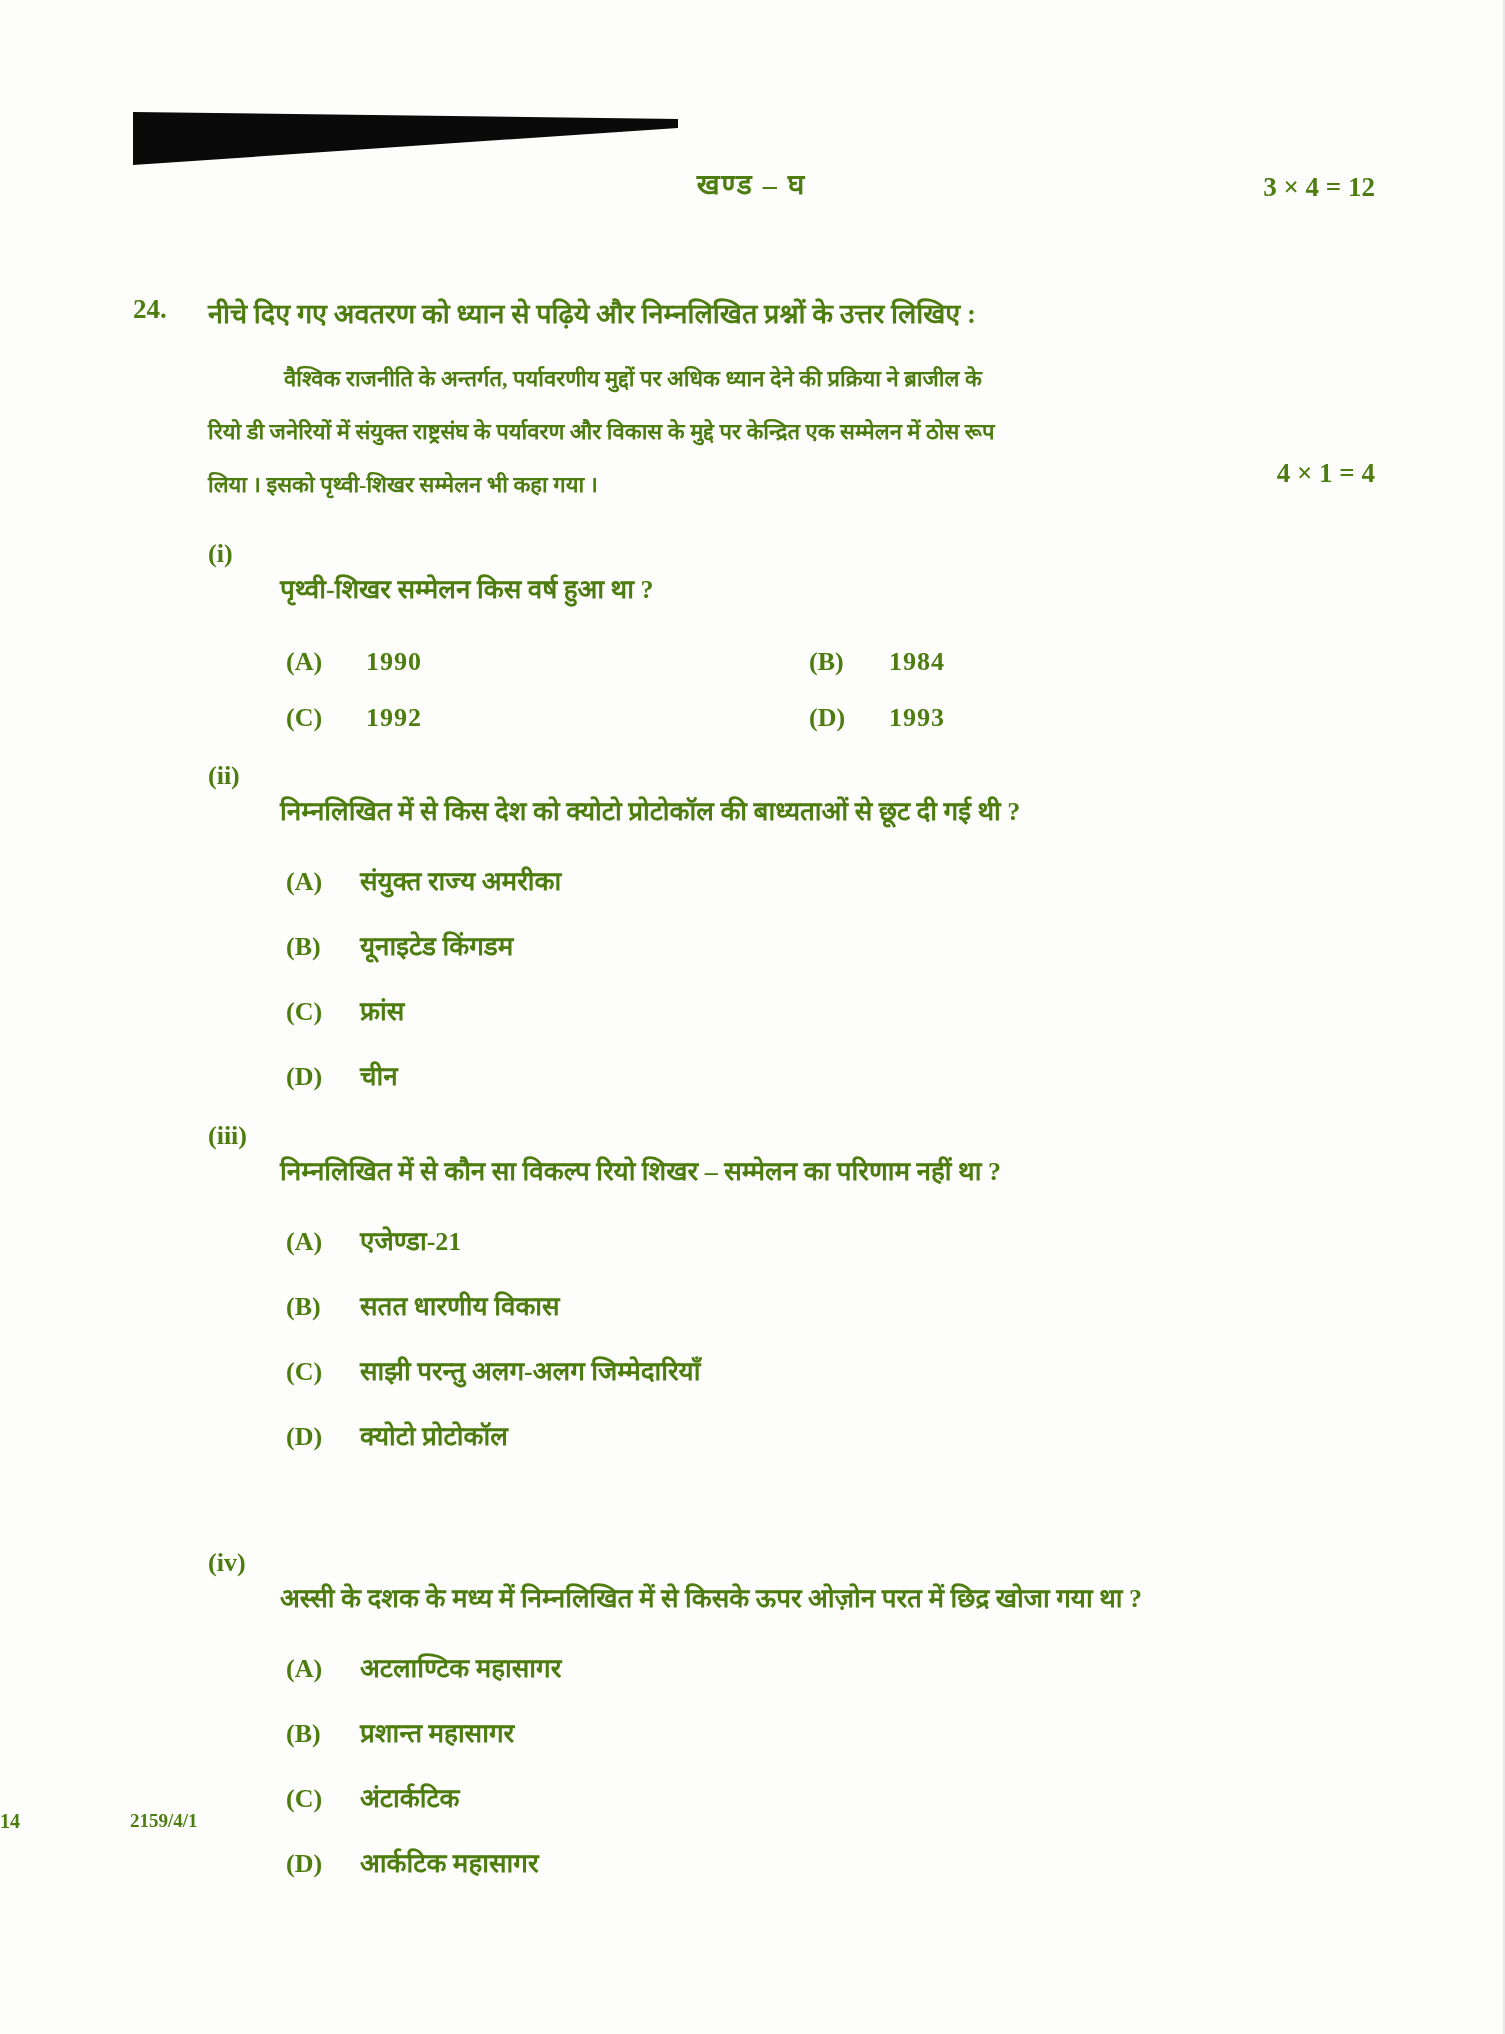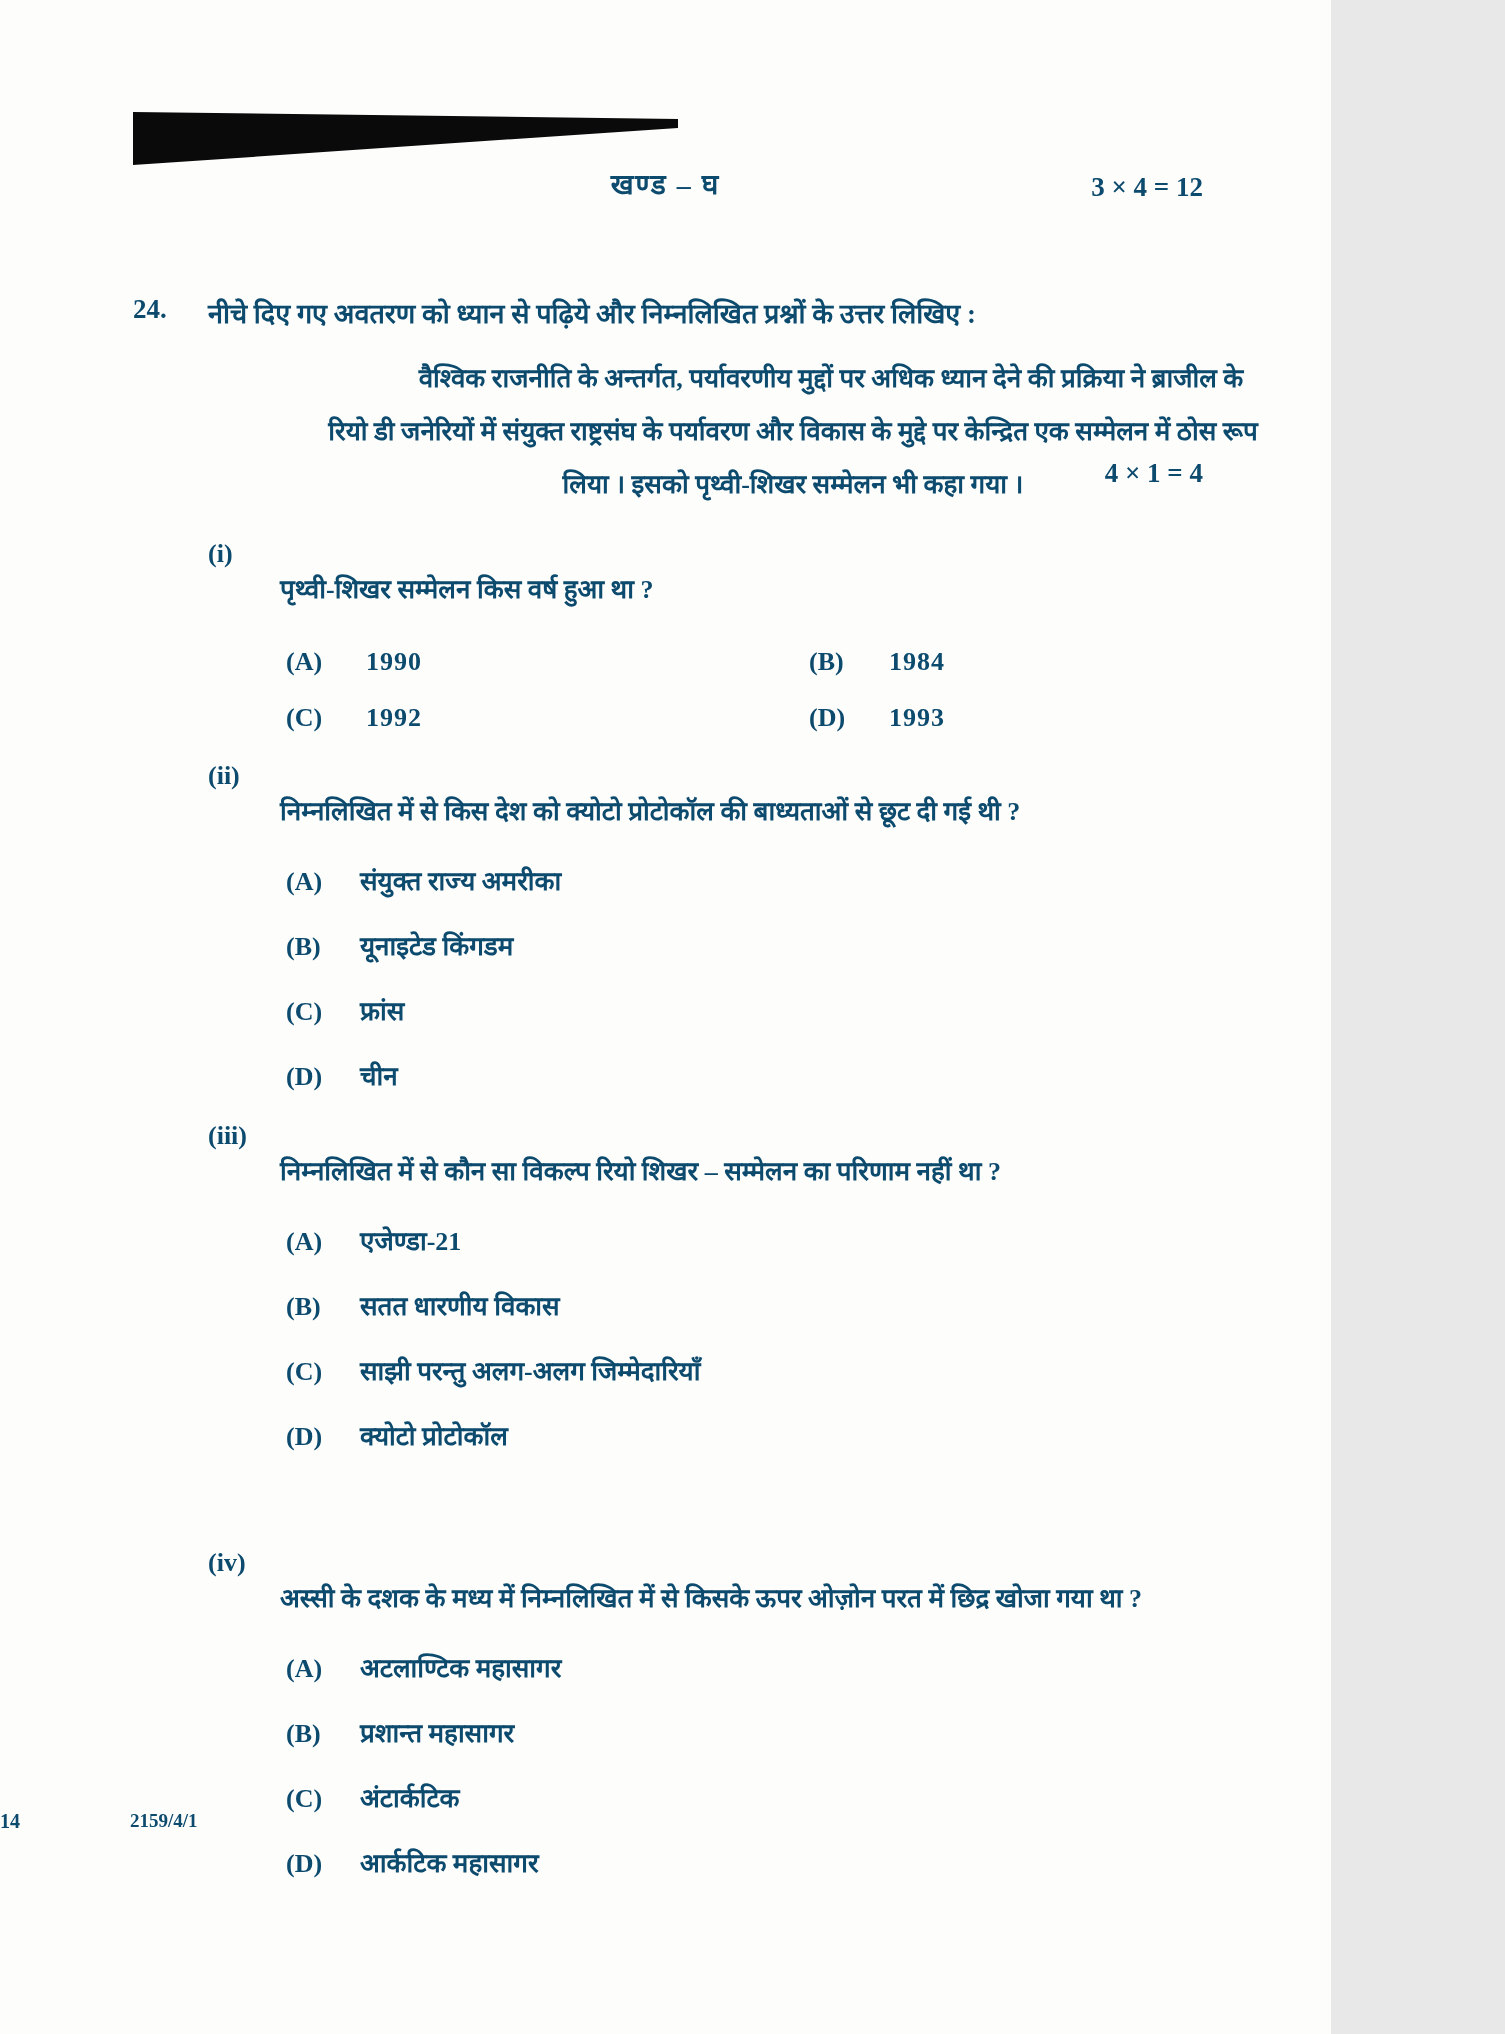--- a/index.html
+++ b/index.html
@@ -2,26 +2,26 @@
 <html><head>
 <meta charset="utf-8">
 <style>
   html, body {
     margin: 0;
     padding: 0;
     background: #e8e8e8;
   }
   .page {
     position: relative;
-    width: 1331px;
+    width: 1503px;
     height: 2034px;
     background: #fdfdfc;
     overflow: hidden;
     font-family: "Liberation Serif", "DejaVu Serif", serif;
-    color: #0c4a6e;
+    color: #4d7c0f;
     font-weight: 700;
   }
 
   
   .scan-wedge {
     position: absolute;
     left: 133px;
     top: 112px;
     width: 545px;
     height: 53px;
@@ -54,22 +54,21 @@
     font-size: 27px;
   }
   .qnum { width: 75px; }
   .qintro { flex: 1; white-space: nowrap; }
 
   .passage {
     position: absolute;
     left: 208px;
     top: 352px;
     width: 1170px;
-    font-size: 26px;
-    text-align: center;
+    font-size: 22px;
   }
   .p-line {
     line-height: 53px;
     white-space: nowrap;
   }
   .p-line.first { text-indent: 76px; }
   .passage-marks {
     position: absolute;
     top: 458px;
     right: 128px;

